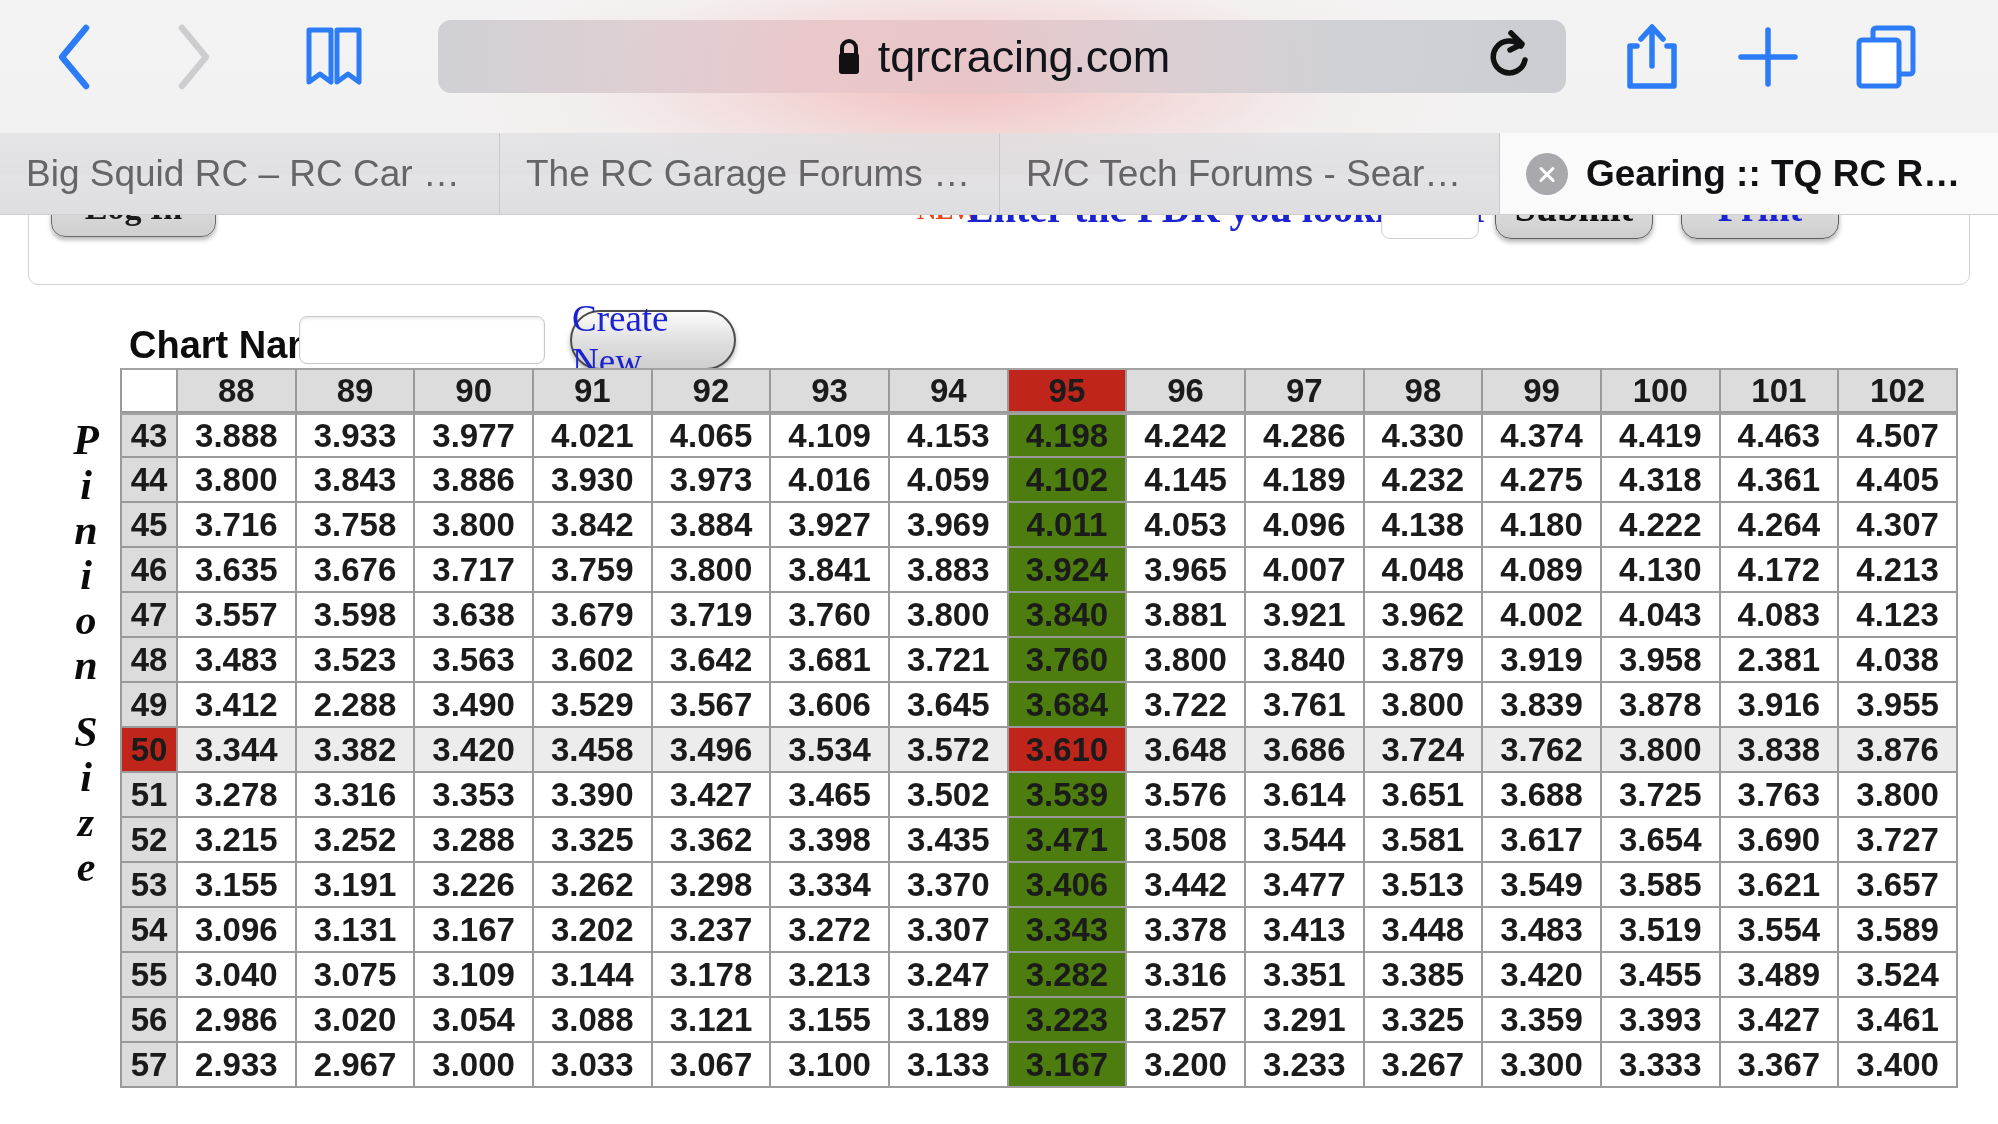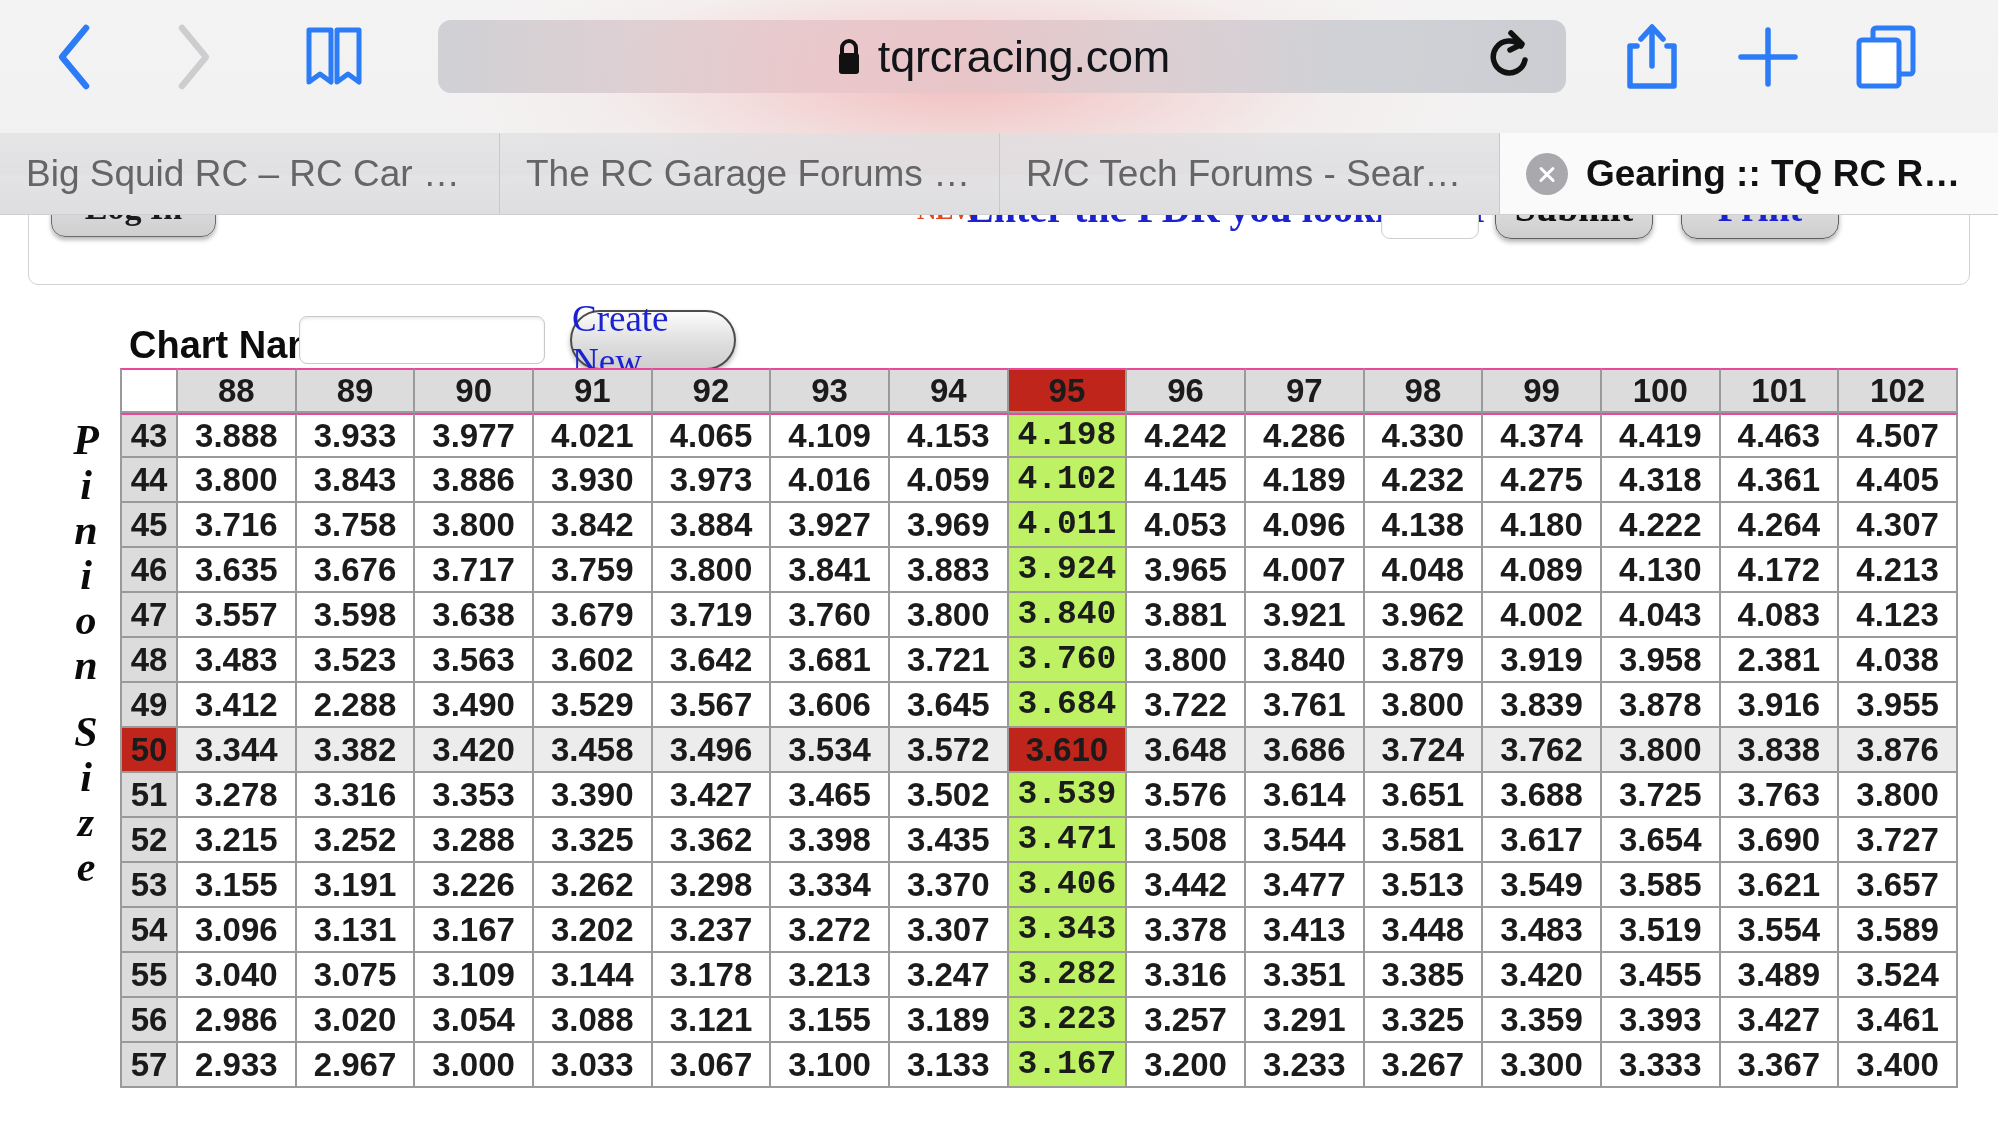--- a/index.html
+++ b/index.html
@@ -228,32 +228,32 @@
     font-size: 33px;
     font-weight: 700;
     color: #1b1b1b;
     padding: 0;
     overflow: hidden;
   }
   table#gearing-table tr > *:first-child {
     border-left: 2px solid #9a9a9a;
   }
   table#gearing-table tr:first-child > * {
-    border-top: 2px solid #ec4899;
+    border-top: 2px solid #a3a3a3;
   }
   
   th.corner-cell { background: #ffffff; }
   th.col-head { background: #dcdcdc; font-size: 34px; }
   th.col-head.hl { background: #c0251c; color: #ffffff; }
   
   td.row-head { background: #dcdcdc; font-size: 34px; margin-left: 28px; }
   td.row-head.hl { background: #c0251c; color: #ffffff; }
   
   td.val { background: #ffffff; }
-  td.val.col-hl { background: #bef264; font-family: Liberation Mono, monospace; }
+  td.val.col-hl { background: #4d7c0f; }
   td.val.row-hl { background: #ececec; }
   td.val.cross-hl { background: #c0251c; color: #ffffff; margin-top: 28px; }
 </style>
 </head>
 <body>
 
 <div id="browser-chrome">
   <div id="chrome-tint"></div>
 
   <div id="toolbar">

